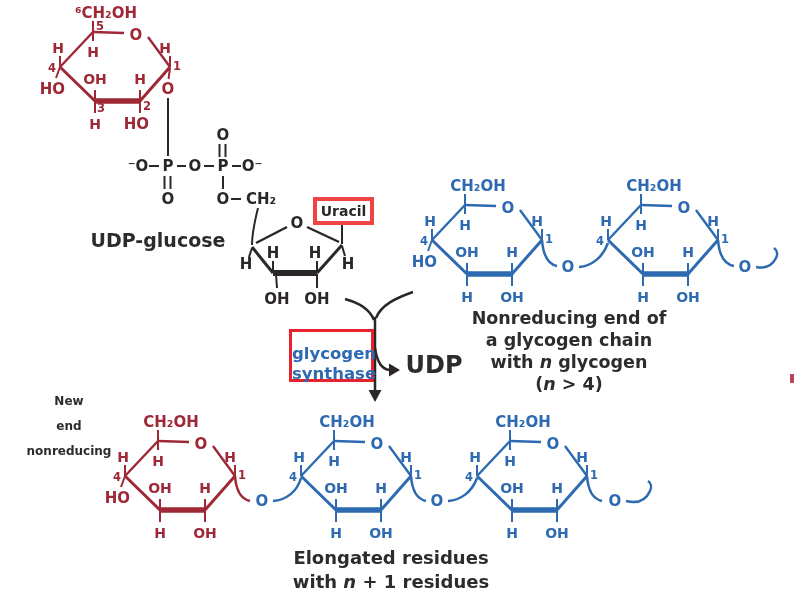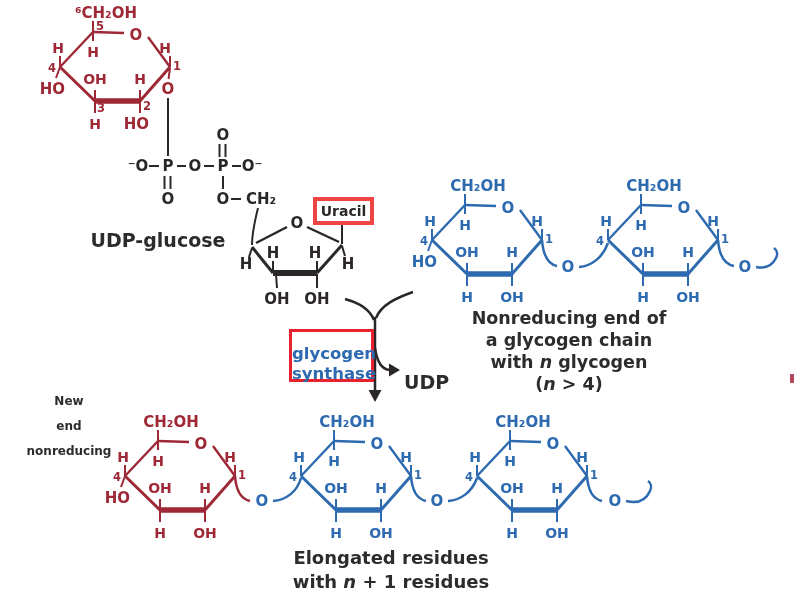--- a/index.html
+++ b/index.html
@@ -9,21 +9,21 @@
   .cap{position:absolute;font-weight:bold;color:#2e2b2c;text-align:center;}
   .cap i{font-style:italic;}
   #udp-glucose-label{left:85px;top:229px;width:146px;font-size:19px;}
   #uracil-box{position:absolute;left:313px;top:197px;width:53px;height:20px;
               border:4px solid #ef4444;font-weight:bold;font-size:14px;line-height:20px;
               text-align:center;color:#2b2728;background:#fff;}
   #nonreducing-caption{left:450px;top:307px;width:238px;font-size:17.5px;line-height:22px;}
   #enzyme-box{position:absolute;left:289px;top:329px;width:85px;height:53px;box-sizing:border-box;
               border:3px solid #e8212e;background:#fff;text-align:center;padding-top:12px;}
   #enzyme-box .enz{font-weight:bold;font-size:16.5px;line-height:20px;color:#2d6ab0;}
-  #udp-label{left:404px;top:371px;width:60px;font-size:19px;text-align:left;}
+  #udp-label{left:404px;top:351px;width:60px;font-size:24px;text-align:center;}
   #newend-caption{left:0px;top:389px;width:138px;font-size:12px;line-height:25px;}
   #elongated-caption{left:278px;top:546px;width:226px;font-size:18px;line-height:24px;}
   #artifact{position:absolute;left:790px;top:374px;width:4px;height:9px;background:#b5485e;}
 </style>
 </head>
 <body>
 
 <div id="stage">
 
   <svg id="diagram" width="798" height="608" viewBox="0 0 798 608">

